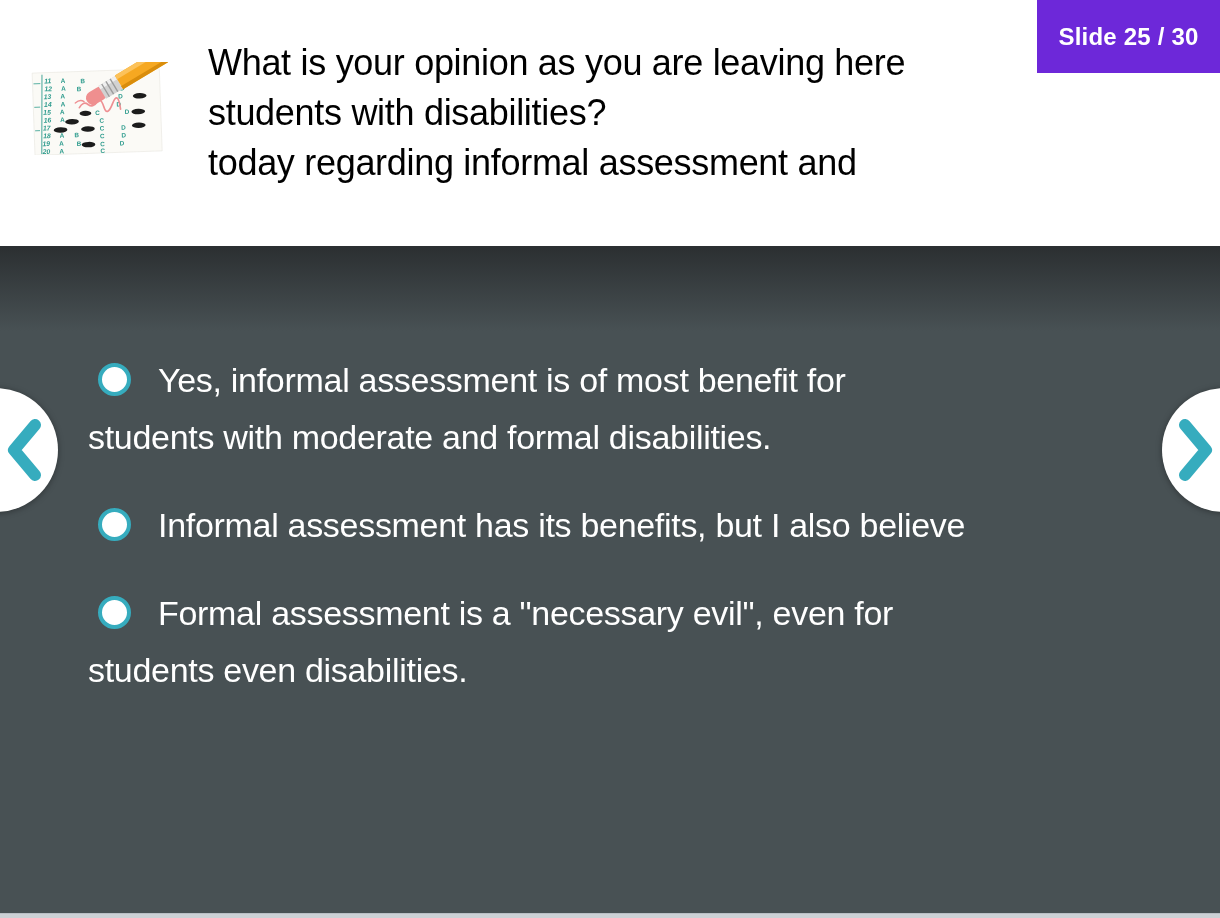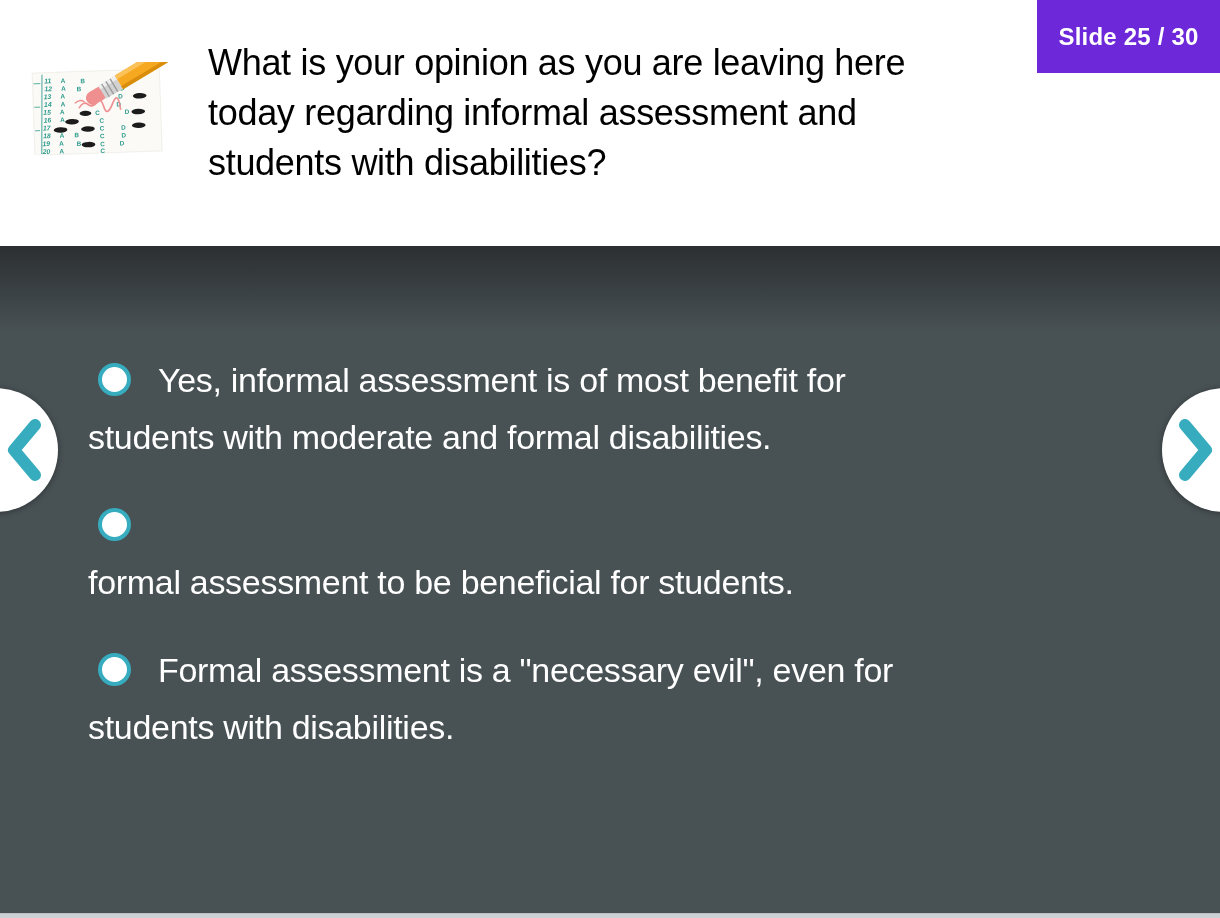--- a/index.html
+++ b/index.html
@@ -120,44 +120,43 @@
           <line x1="12" y1="-7.6" x2="12" y2="7.6" stroke="#9b9b9b" stroke-width="1.4"></line>
           <rect x="18" y="-8.2" width="75" height="16.4" fill="#f6a821"></rect>
           <rect x="18" y="-8.2" width="75" height="4.5" fill="#fcc25a"></rect>
           <rect x="18" y="4.5" width="75" height="3.7" fill="#d98d0c"></rect>
         </g>
       </svg>
     </div>
 
     <h1 class="question">
       <span class="qline">What is your opinion as you are leaving here</span>
+      <span class="qline">students with disabilities?</span>
       <span class="qline">today regarding informal assessment and</span>
-      <span class="qline">students with disabilities?</span>
     </h1>
 
     <div class="slide-badge">Slide 25 / 30</div>
   </header>
 
   <main class="panel">
 
     <div class="options">
 
       <div class="option">
         <p class="first"><span class="radio"></span><span>Yes, informal assessment is of most benefit for</span></p>
         <p>students with moderate and formal disabilities.</p>
       </div>
 
       <div class="option">
-        <p class="first"><span class="radio"></span></p>
-        <p>formal assessment to be beneficial for students.</p>
+        <p class="first"><span class="radio"></span><span>Informal assessment has its benefits, but I also believe</span></p>
       </div>
 
       <div class="option">
         <p class="first"><span class="radio"></span><span>Formal assessment is a "necessary evil", even for</span></p>
-        <p>students with disabilities.</p>
+        <p>students even disabilities.</p>
       </div>
 
     </div>
 
     <div class="nav-circle left">
       <svg width="44" height="66" viewBox="0 0 44 66">
         <polyline points="31,8 10,33 31,58" fill="none" stroke="#36acbe" stroke-width="12" stroke-linecap="round" stroke-linejoin="round"></polyline>
       </svg>
     </div>
 

